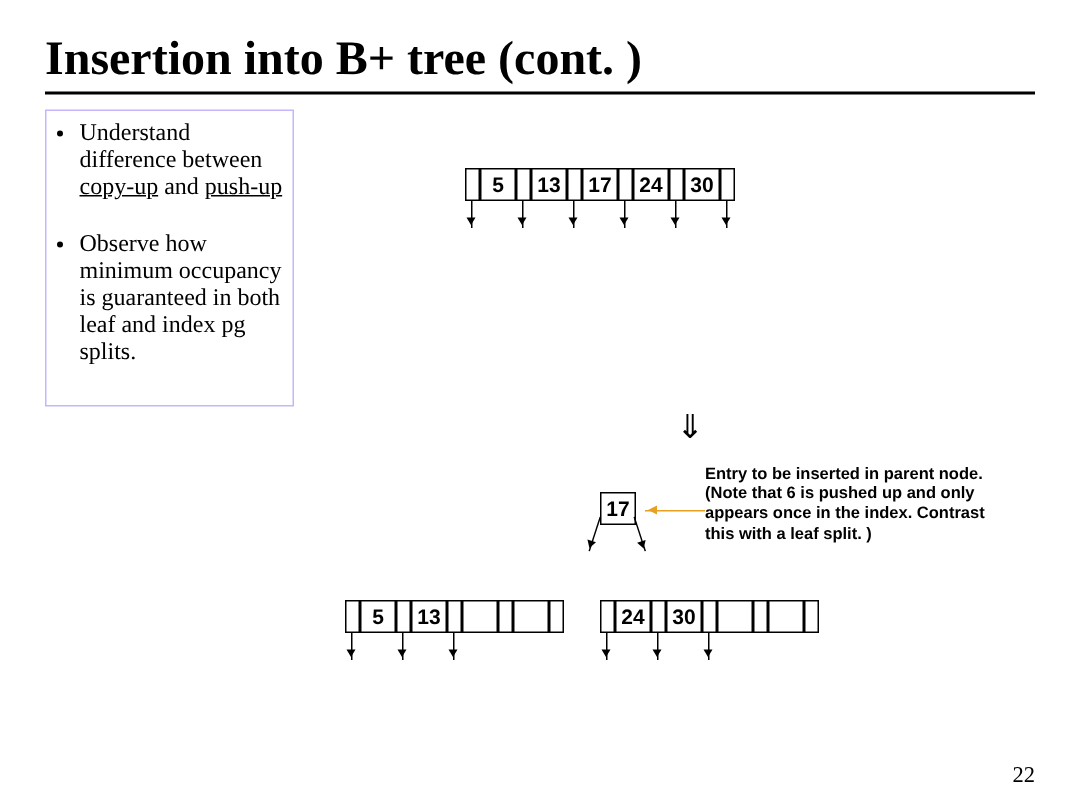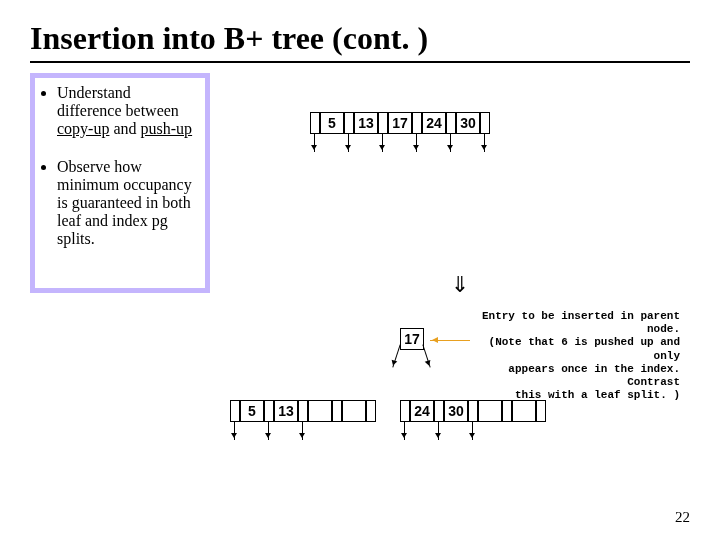--- a/index.html
+++ b/index.html
@@ -21,24 +21,24 @@
   h1 {
     font-size: 32px;
     font-weight: bold;
     margin: 0 0 4px 0;
   }
   .rule {
     border-top: 2px solid #000;
     margin: 2px 0 10px 0;
   }
   .bullets-box {
-    border: 5px solid #c4b5fd;
-    width: 180px;
+    border: 1px solid #c4b5fd;
+    width: 166px;
     font-size: 16px;
-    padding: 6px 6px 20px 4px;
+    padding: 6px 6px 6px 4px;
     box-sizing: border-box;
   }
   .bullets-box ul {
     margin: 0;
     padding-left: 18px;
   }
   .bullets-box li {
     margin-bottom: 20px;
   }
   .page-num {
@@ -87,24 +87,24 @@
     font-size: 15px;
     text-align: center;
     line-height: 1.3;
   }
   .down-arrow-sym {
     font-family: Arial, sans-serif;
     font-size: 22px;
     text-align: center;
   }
   .note {
-    font-family: Liberation Mono, monospace;
+    font-family: Liberation Sans, sans-serif;
     font-size: 11px;
     font-weight: bold;
-    text-align: right;
+    text-align: left;
     color: #000;
     line-height: 1.2;
   }
   .orange-arrow {
     position: absolute;
     width: 40px;
     height: 1px;
     background: #e8a020;
   }
   .orange-arrow::before {

